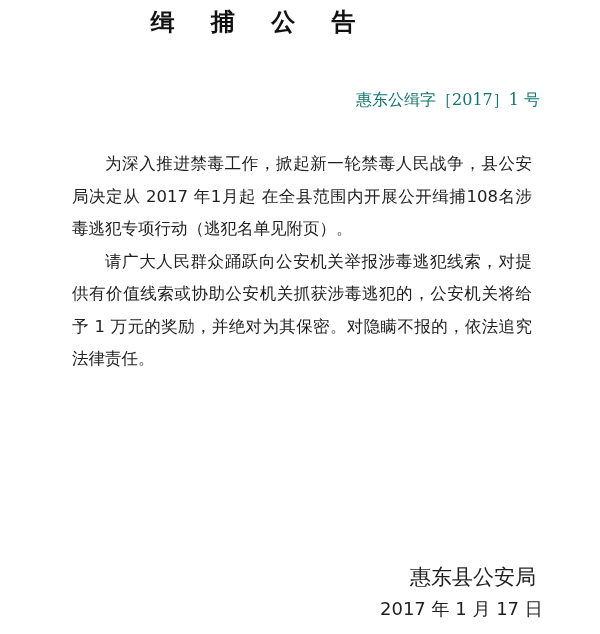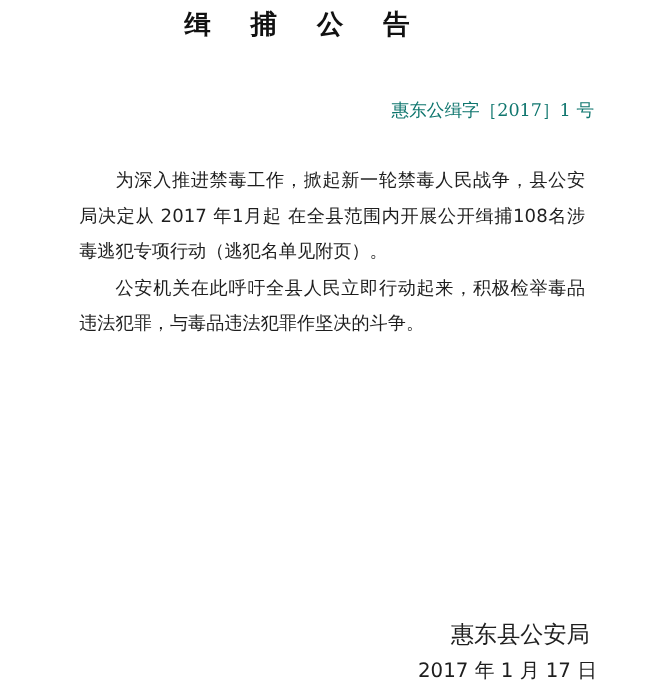--- a/index.html
+++ b/index.html
@@ -1,32 +1,32 @@
 <!DOCTYPE html>
 <html><head>
 <meta charset="utf-8">
 <style>
   html, body { margin: 0; padding: 0; background: #ffffff; }
   body { width: 600px; height: 634px; position: relative; overflow: hidden;
          font-family: "DejaVu Sans", "Liberation Sans", sans-serif; color: #1e1e1e; }
   .title { position: absolute; top: 6px; left: 0; width: 520px; text-align: center;
-           font-size: 24px; font-weight: bold; letter-spacing: 14px; color: #111; padding-left: 17px; }
+           font-size: 24px; font-weight: bold; letter-spacing: 14px; color: #111; }
   .docno { position: absolute; top: 90px; right: 60px; font-size: 16px;
            font-family: "DejaVu Serif", "Liberation Serif", serif; color: #0f766e; }
   .body { position: absolute; top: 148px; left: 72px; width: 460px;
           font-size: 16.5px; line-height: 32.5px; }
   .body p { margin: 0; text-indent: 33px; text-align: justify; }
   .sign { position: absolute; top: 563px; left: 410px; font-size: 21px; }
   .date { position: absolute; top: 597px; left: 380px; font-size: 18px; }
 </style>
 </head>
 <body>
 
 <div class="title">缉 捕 公 告</div>
 <div class="docno">惠东公缉字［2017］1 号</div>
 
 <div class="body">
   <p>为深入推进禁毒工作，掀起新一轮禁毒人民战争，县公安局决定从 2017 年1月起 在全县范围内开展公开缉捕108名涉毒逃犯专项行动（逃犯名单见附页）。</p>
-  <p>公安机关在此呼吁全县人民立即行动起来，积极检举毒品违法犯罪，与毒品违法犯罪作坚决的斗争。</p>
+  <p>请广大人民群众踊跃向公安机关举报涉毒逃犯线索，对提供有价值线索或协助公安机关抓获涉毒逃犯的，公安机关将给予 1 万元的奖励，并绝对为其保密。对隐瞒不报的，依法追究法律责任。</p>
 </div>
 
 <div class="sign">惠东县公安局</div>
 <div class="date">2017 年 1 月 17 日</div>
 
 </body></html>

